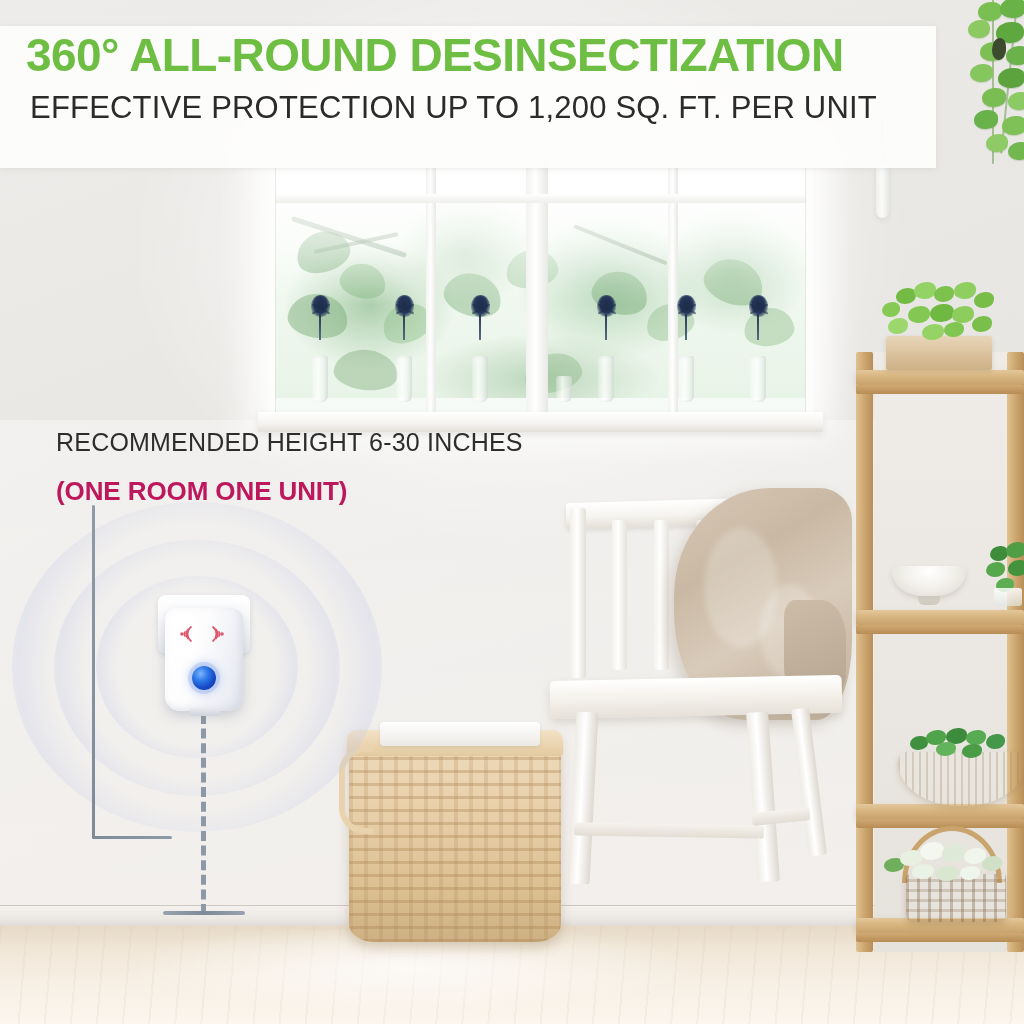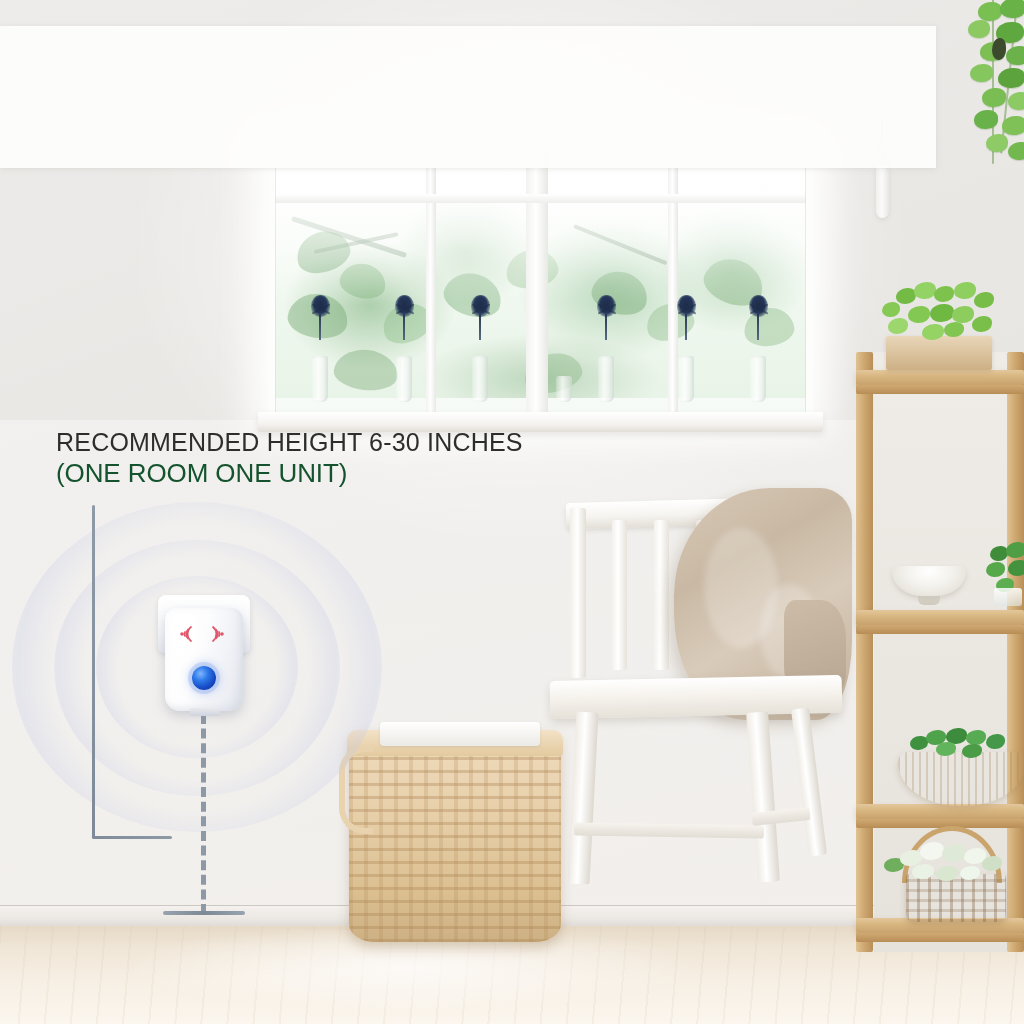--- a/index.html
+++ b/index.html
@@ -198,22 +198,22 @@
   .headline{position:absolute;left:26px;top:6px;width:890px;
         font-size:46px;font-weight:bold;letter-spacing:-.6px;
         color:#6fbe44;white-space:nowrap;line-height:1;}
   .subline{position:absolute;left:30px;top:66px;width:886px;
         font-size:31px;font-weight:400;letter-spacing:.2px;
         color:#2b2b2b;white-space:nowrap;line-height:1;}
 
   
   .callout{position:absolute;left:56px;top:428px;width:540px;}
   .callout-1{font-size:25px;color:#2d2d2d;letter-spacing:.2px;line-height:1.16;white-space:nowrap;}
-  .callout-2{font-size:26px;color:#14532d;font-weight:normal;letter-spacing:-.1px;line-height:1.16;
-        margin-top:1px;white-space:nowrap;}
+  .callout-2{font-size:26px;color:#be185d;font-weight:bold;letter-spacing:-.1px;line-height:1.16;
+        margin-top:19px;white-space:nowrap;}
 </style>
 </head>
 <body>
 
 <div class="scene">
 
   <div class="wall"></div>
   <div class="wall-sheen"></div>
   <div class="baseboard"></div>
   <div class="floor"></div>
@@ -439,15 +439,17 @@
     <div class="led"></div>
     <div class="dev-prongs"></div>
   </div>
 
   <div class="callout">
     <div class="callout-1">RECOMMENDED HEIGHT 6-30 INCHES</div>
     <div class="callout-2">(ONE ROOM ONE UNIT)</div>
   </div>
 
   <div class="banner">
+    <div class="headline">360° ALL-ROUND DESINSECTIZATION</div>
+    <div class="subline">EFFECTIVE PROTECTION UP TO 1,200 SQ. FT. PER UNIT</div>
   </div>
 
 </div>
 
 </body></html>

